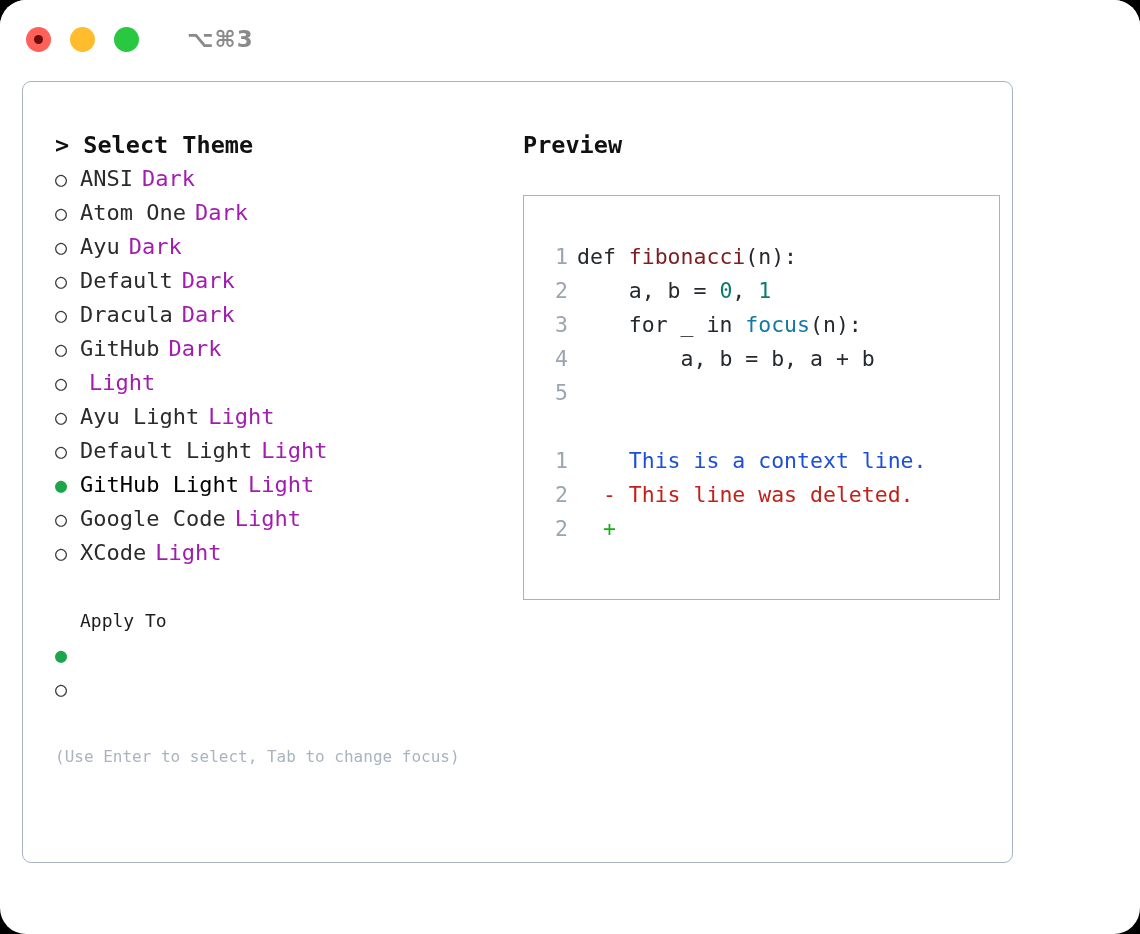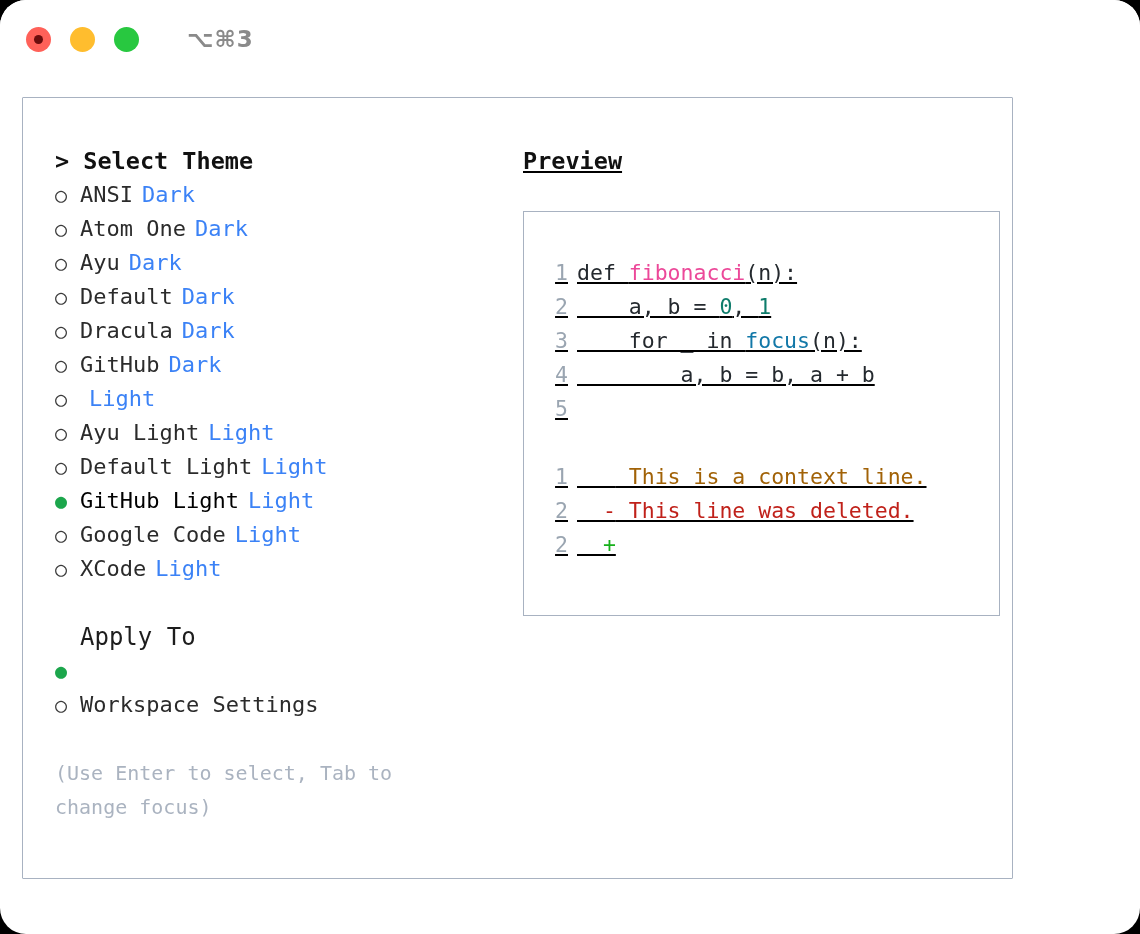--- a/index.html
+++ b/index.html
@@ -61,24 +61,24 @@
     font-family: "DejaVu Sans", "Liberation Sans", sans-serif;
     font-size: 23px;
     font-weight: 700;
     color: #8a8a8a;
     letter-spacing: 1px;
   }
 
   
   .panel {
     position: absolute;
-    left: 22px; top: 97px;
+    left: 22px; top: 81px;
     width: 991px; height: 782px;
     border: 1.6px solid #a8b2c1;
-    border-radius: 1px;
+    border-radius: 9px;
     background: #ffffff;
   }
 
   .panel-inner {
     position: relative;
     width: 100%; height: 100%;
     padding: 46px 0 0 16px;
     display: flex;
   }
 
@@ -112,46 +112,45 @@
     flex: none;
     font-size: 20px;
     color: #3a3a3a;
   }
   .bullet.on { color: #1CA64C; }
 
   .opt-label   { color: #2b2b2b; }
   .opt-label.on{ color: #000000; }
 
   .tag {
-    color: #3b82f6;
+    color: #a21caf;
     margin-left: 9px;
   }
 
   .apply-header {
     margin-top: 34px;
-    font-size: 24px;
+    font-size: 18px;
     color: #1d1d1d;
     line-height: 34px;
     padding-left: 25px;
     white-space: pre;
   }
 
   .hint {
     margin-top: 34px;
-    font-size: 20px;
+    font-size: 16px;
     color: #aab3c0;
     line-height: 34px;
     width: 410px;
   }
 
   
   .right-col {
     flex: 1;
     padding-left: 22px;
-    text-decoration: underline;
   }
 
   .preview-title {
     font-size: 23.5px;
     font-weight: 700;
     color: #111111;
     line-height: 34px;
   }
 
   .preview-box {
@@ -173,27 +172,27 @@
 
   .lineno {
     width: 26px;
     flex: none;
     text-align: right;
     color: #9aa5b1;
     margin-right: 9px;
   }
 
   .code-plain   { color: #24292e; }
-  .code-func    { color: #ec4899; }
+  .code-func    { color: #7f1d1d; }
   .code-num     { color: #0E7C6B; }
   .code-builtin { color: #1278A8; }
 
   .gap { height: 34px; }
 
-  .diff-ctx { color: #a16207; }
+  .diff-ctx { color: #1d4ed8; }
   .diff-del { color: #C0211A; }
   .diff-add { color: #17B01B; }
 </style>
 </head>
 <body>
 
 <div class="window">
 
   <div class="titlebar">
     <div class="traffic-lights">
@@ -223,21 +222,21 @@
             <div class="opt-row"><span class="bullet">○</span><span class="opt-label">Default Light</span><span class="tag">Light</span></div>
             <div class="opt-row"><span class="bullet on">●</span><span class="opt-label on">GitHub Light</span><span class="tag">Light</span></div>
             <div class="opt-row"><span class="bullet">○</span><span class="opt-label">Google Code</span><span class="tag">Light</span></div>
             <div class="opt-row"><span class="bullet">○</span><span class="opt-label">XCode</span><span class="tag">Light</span></div>
           </div>
 
         <div class="apply-header">Apply To</div>
 
         <div class="apply-list" id="apply-list">
             <div class="opt-row"><span class="bullet on">●</span></div>
-            <div class="opt-row"><span class="bullet">○</span><span class="opt-label">Workspace Settings</span></div>
+            <div class="opt-row"><span class="bullet">○</span></div>
           </div>
 
         <div class="hint">(Use Enter to select, Tab to change focus)</div>
       </div>
 
       <div class="right-col">
         <div class="preview-title">Preview</div>
 
         <div class="preview-box">
           <div id="code-block">

